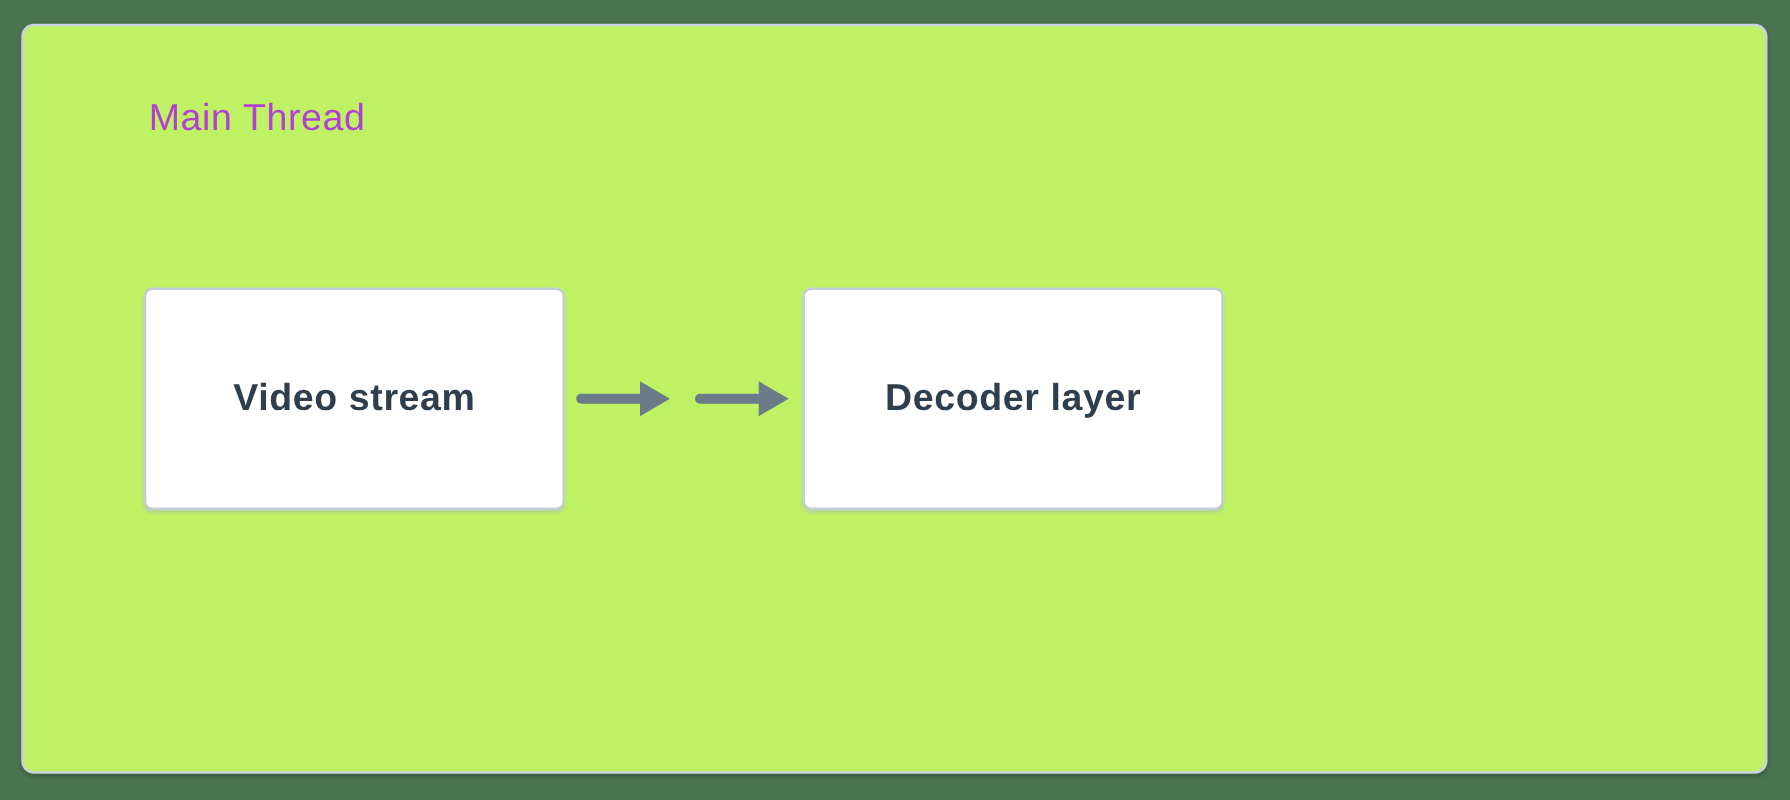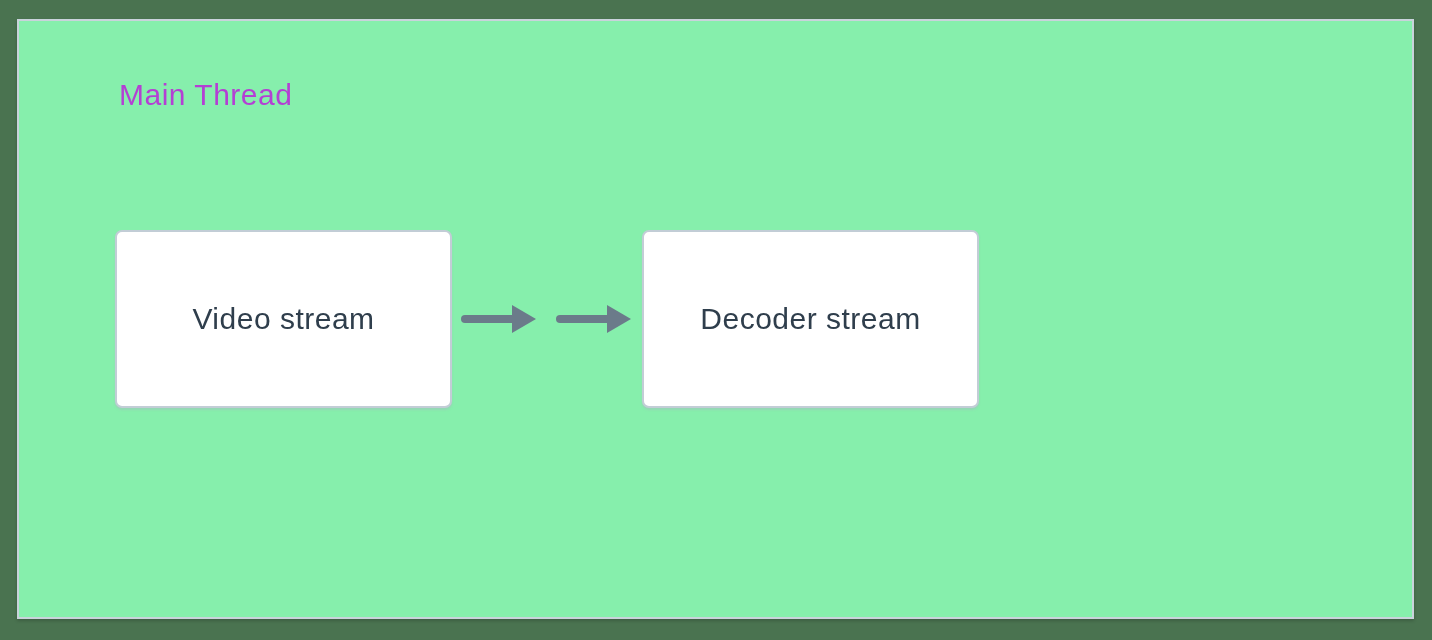--- a/index.html
+++ b/index.html
@@ -10,23 +10,23 @@
     background: #4a7350;
     font-family: "Liberation Sans", "DejaVu Sans", sans-serif;
     overflow: hidden;
   }
   .card {
     position: absolute;
     left: 17px;
     top: 19px;
     width: 1393px;
     height: 596px;
-    background: #86efac;
+    background: #bef264;
     border: 2px solid #c9d3db;
-    border-radius: 0;
+    border-radius: 10px;
     box-shadow: 0 2px 3px rgba(0,0,0,0.18);
   }
   .diagram-title {
     position: absolute;
     left: 100px;
     top: 57px;
     font-size: 30px;
     font-weight: 400;
     color: #b43fd4;
     letter-spacing: 0.5px;
@@ -45,21 +45,21 @@
     background: #ffffff;
     border: 2px solid #c2cdd6;
     border-radius: 7px;
     box-shadow: 0 2px 2px rgba(170,185,196,0.45);
     display: flex;
     align-items: center;
     justify-content: center;
   }
   .node-label {
     font-size: 30px;
-    font-weight: 400;
+    font-weight: 700;
     color: #2f3e4c;
     letter-spacing: 0.5px;
     white-space: nowrap;
   }
   .arrow-wrap {
     width: 95px;
     height: 40px;
     display: flex;
     align-items: center;
     justify-content: center;
@@ -88,17 +88,17 @@
 
 
     <div class="arrow-wrap">
       <svg width="95" height="40" viewBox="0 0 95 40" aria-hidden="true">
         <line x1="13" y1="20" x2="62" y2="20" stroke="#6b7b8a" stroke-width="8" stroke-linecap="round"></line>
         <polygon points="60,6 84,20 60,34" fill="#6b7b8a"></polygon>
       </svg>
     </div>
 
     <div class="node">
-      <span class="node-label">Decoder stream</span>
+      <span class="node-label">Decoder layer</span>
     </div>
 
   </div>
 </div>
 
 </body></html>

